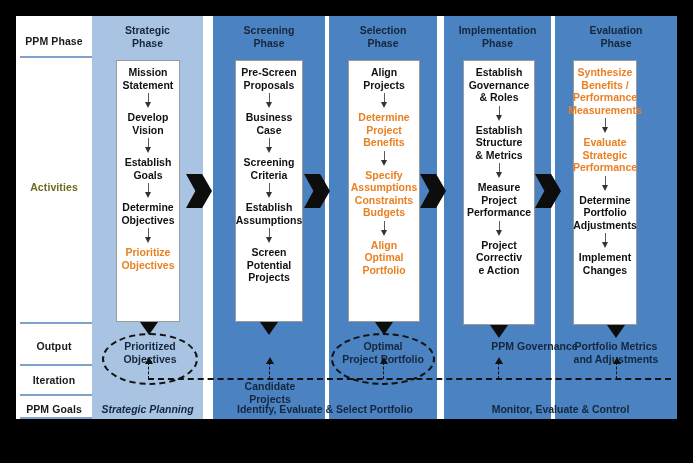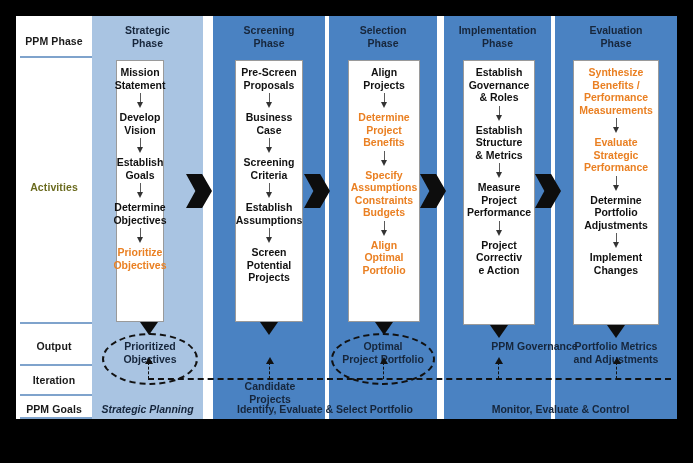--- a/index.html
+++ b/index.html
@@ -261,21 +261,21 @@
       </div>
     </div>
 
     <div class="col" style="left:539px;width:122px;">
       <div class="phase-title">
         <div>Evaluation</div>
         <div>Phase</div>
       </div>
     </div>
 
-    <div class="actbox" style="left:100px;width:48px;height:262px;">
+    <div class="actbox" style="left:100px;width:64px;height:262px;">
       <div class="act">
           <div>Mission</div>
           <div>Statement</div>
         </div>
       <div class="conn">
           <div class="stem"></div>
           <div class="head"></div>
         </div>
       <div class="act">
           <div>Develop</div>
@@ -414,21 +414,21 @@
           <div class="head"></div>
         </div>
       <div class="act">
           <div>Project</div>
           <div>Correctiv</div>
           <div>e Action</div>
         </div>
     </div>
     <div class="bigdown" style="left:474px;top:309px;"></div>
 
-    <div class="actbox" style="left:557px;width:86px;height:265px;">
+    <div class="actbox" style="left:557px;width:64px;height:265px;">
       <div class="act orange">
           <div>Synthesize</div>
           <div>Benefits /</div>
           <div>Performance</div>
           <div>Measurements</div>
         </div>
       <div class="conn">
           <div class="stem"></div>
           <div class="head"></div>
         </div>

